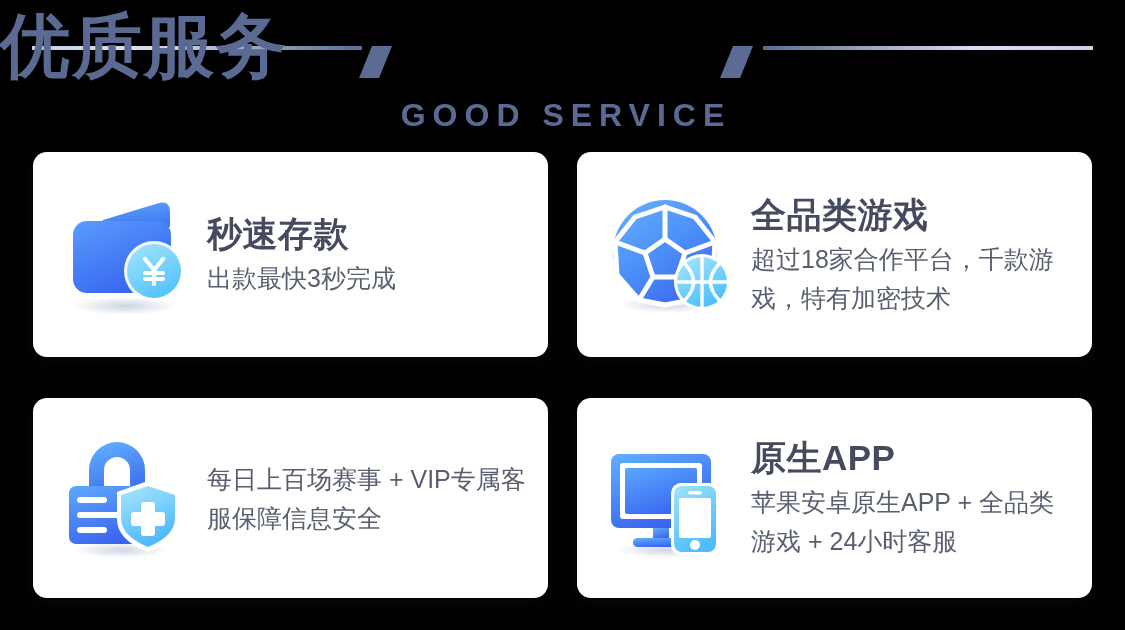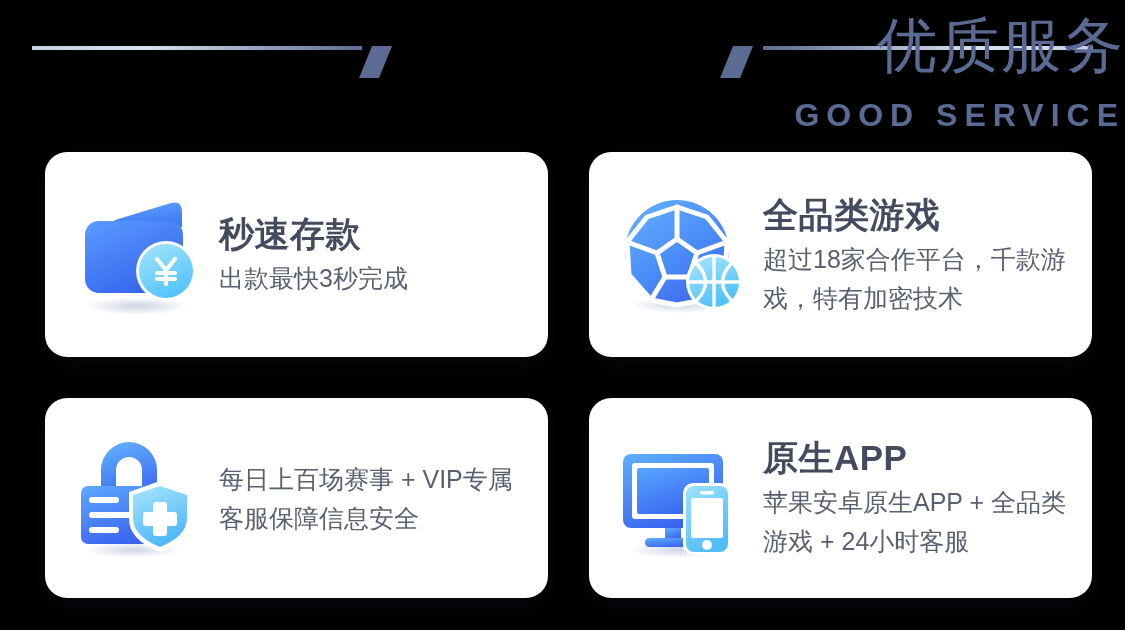--- a/index.html
+++ b/index.html
@@ -62,34 +62,34 @@
     left: 0;
     transform: skewX(-22deg);
     transform-origin: top right;
   }
 
   .header-title {
     position: absolute;
     left: 0;
     top: 8px;
     width: 1125px;
-    text-align: right;
-    font-size: 60px;
+    text-align: left;
+    font-size: 70px;
     line-height: 76px;
-    font-weight: normal;
+    font-weight: bold;
     color: #5b6a93;
     letter-spacing: 2px;
     white-space: nowrap;
   }
   .header-subtitle {
     position: absolute;
     left: 0;
     top: 96px;
     width: 1125px;
-    text-align: right;
+    text-align: center;
     font-size: 32px;
     line-height: 38px;
     font-weight: bold;
     color: #5a6a94;
     letter-spacing: 7px;
     text-indent: 7px;
     white-space: nowrap;
   }
 
   
@@ -100,28 +100,27 @@
     width: 1059px;
     height: 446px;
     display: grid;
     grid-template-columns: 515px 515px;
     grid-template-rows: 205px 200px;
     column-gap: 29px;
     row-gap: 41px;
   }
   .card {
     background: #ffffff;
-    border-radius: 22px;
+    border-radius: 14px;
     box-shadow: 0 6px 18px rgba(40,50,80,0.18);
     display: flex;
     align-items: center;
     padding: 0 18px 0 26px;
     box-sizing: border-box;
     overflow: hidden;
-    margin-left: 12px;
   }
   .card-icon {
     flex: 0 0 auto;
     width: 136px;
     height: 136px;
     position: relative;
     margin-right: 12px;
   }
   .card-text {
     flex: 1 1 auto;

